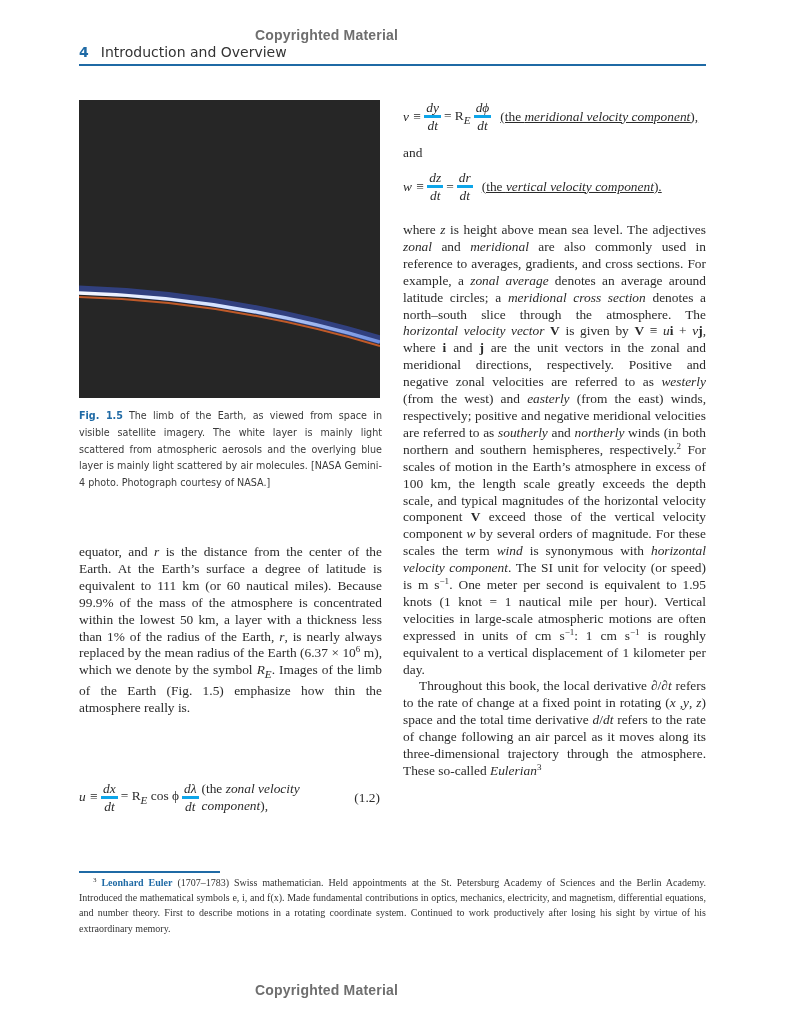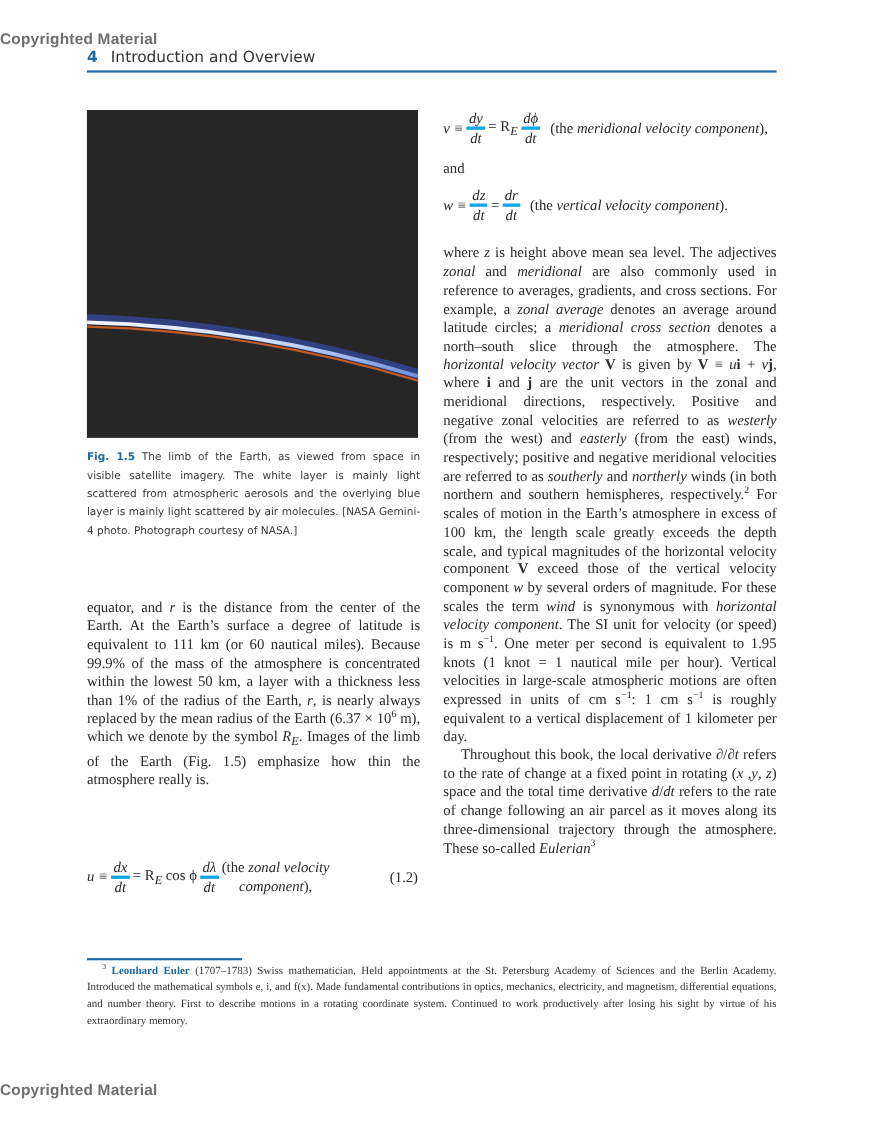--- a/index.html
+++ b/index.html
@@ -1,18 +1,18 @@
 <!DOCTYPE html>
 <html><head>
 <meta charset="utf-8">
 <style>
   * { margin:0; padding:0; box-sizing:border-box; }
   html, body { width:800px; height:1024px; background:#fff; overflow:hidden; }
   body { position:relative; font-family:"Liberation Serif", serif; color:#2a2a2a; }
-  .watermark { position:absolute; left:0; width:653px; text-align:left;
+  .watermark { position:absolute; left:0; width:653px; text-align:center;
     font-family:"Liberation Sans", sans-serif; font-size:14px; font-weight:bold; color:#6e6e6e; letter-spacing:0.2px; }
   .wm-top { top:27px; }
   .wm-bottom { top:982px; }
   .running-head { position:absolute; left:79px; top:44px; font-family:"DejaVu Sans", sans-serif; font-size:14px; color:#333; }
   .running-head .pnum { color:#1f6aa5; font-weight:bold; margin-right:12px; }
   .head-rule { position:absolute; left:79px; top:64px; width:627px; height:2px; background:#1f6aa5; }
 
   .figure { position:absolute; left:79px; top:100px; width:301px; height:298px; background:#262626; overflow:hidden; }
   .figure svg { display:block; }
   .caption { position:absolute; left:79px; top:408px; width:303px; font-family:"DejaVu Sans", sans-serif;
@@ -23,27 +23,27 @@
   .col p { margin:0; }
   .col .indent { text-indent:16px; }
   .left-col { left:79px; top:544px; width:303px; }
   .right-col { left:403px; top:222px; width:303px; }
 
   .eq { position:absolute; font-size:13.4px; display:flex; align-items:center; white-space:nowrap; }
   .frac { display:inline-flex; flex-direction:column; align-items:center; vertical-align:middle; margin:0 3px; font-style:italic; }
   .frac .num { border-bottom:3px solid #0ea5e9; padding:0 2px; line-height:15px; }
   .frac .den { padding:0 2px; line-height:15px; }
   .it { font-style:italic; }
-  .eq .txt { margin-left:6px; }
+  .eq .txt { margin-left:6px;text-decoration:underline; }
   .eq-v { left:403px; top:100px; }
   .eq-and { position:absolute; left:403px; top:145px; font-size:13.4px; }
   .eq-w { left:403px; top:170px; }
   .eq-u { left:79px; top:780px; width:303px; }
   .eq-u .lab { position:absolute; right:2px; top:10px; }
-  .stack { display:inline-flex; flex-direction:column; align-items:center; line-height:17px; }
+  .stack { display:inline-flex; flex-direction:column; line-height:17px; }
 
   .fn-rule { position:absolute; left:79px; top:871px; width:141px; height:2px; background:#1f6aa5; }
   .footnotes { position:absolute; left:79px; top:875px; width:627px; font-size:10px; line-height:15.2px; color:#333; text-align:justify; }
   .footnotes p { text-indent:14px; }
   .footnotes sup { font-size:7px; }
   .euler { color:#1f6aa5; font-weight:bold; }
   sup { font-size:9px; line-height:0; }
 </style>
 </head>
 <body>

